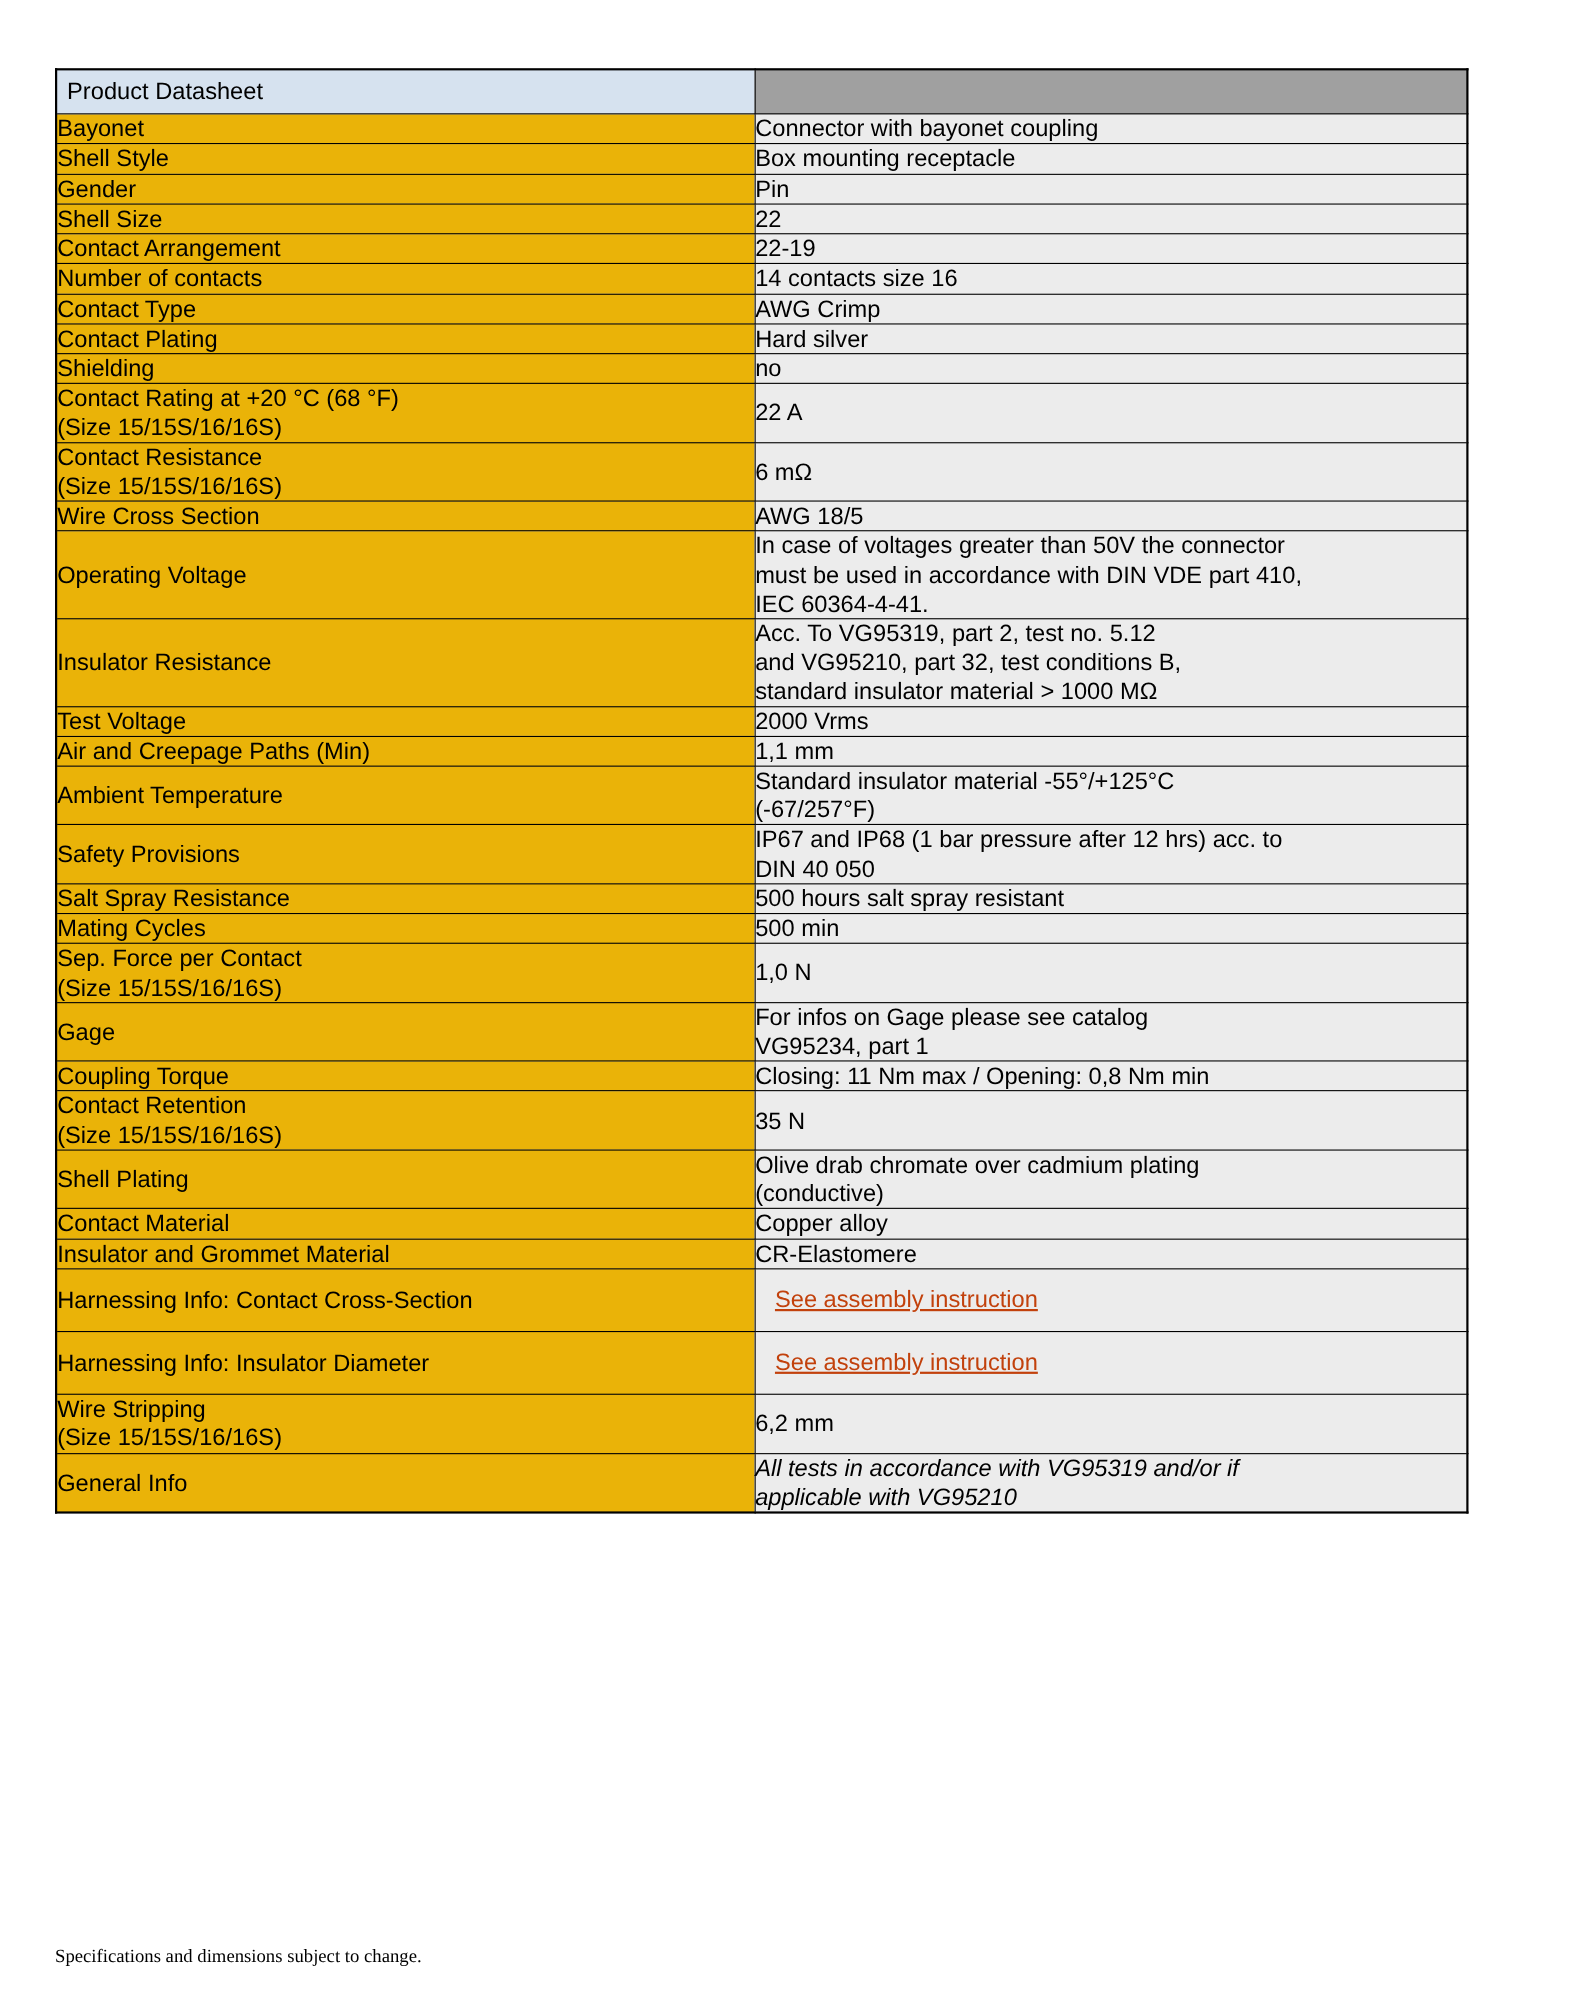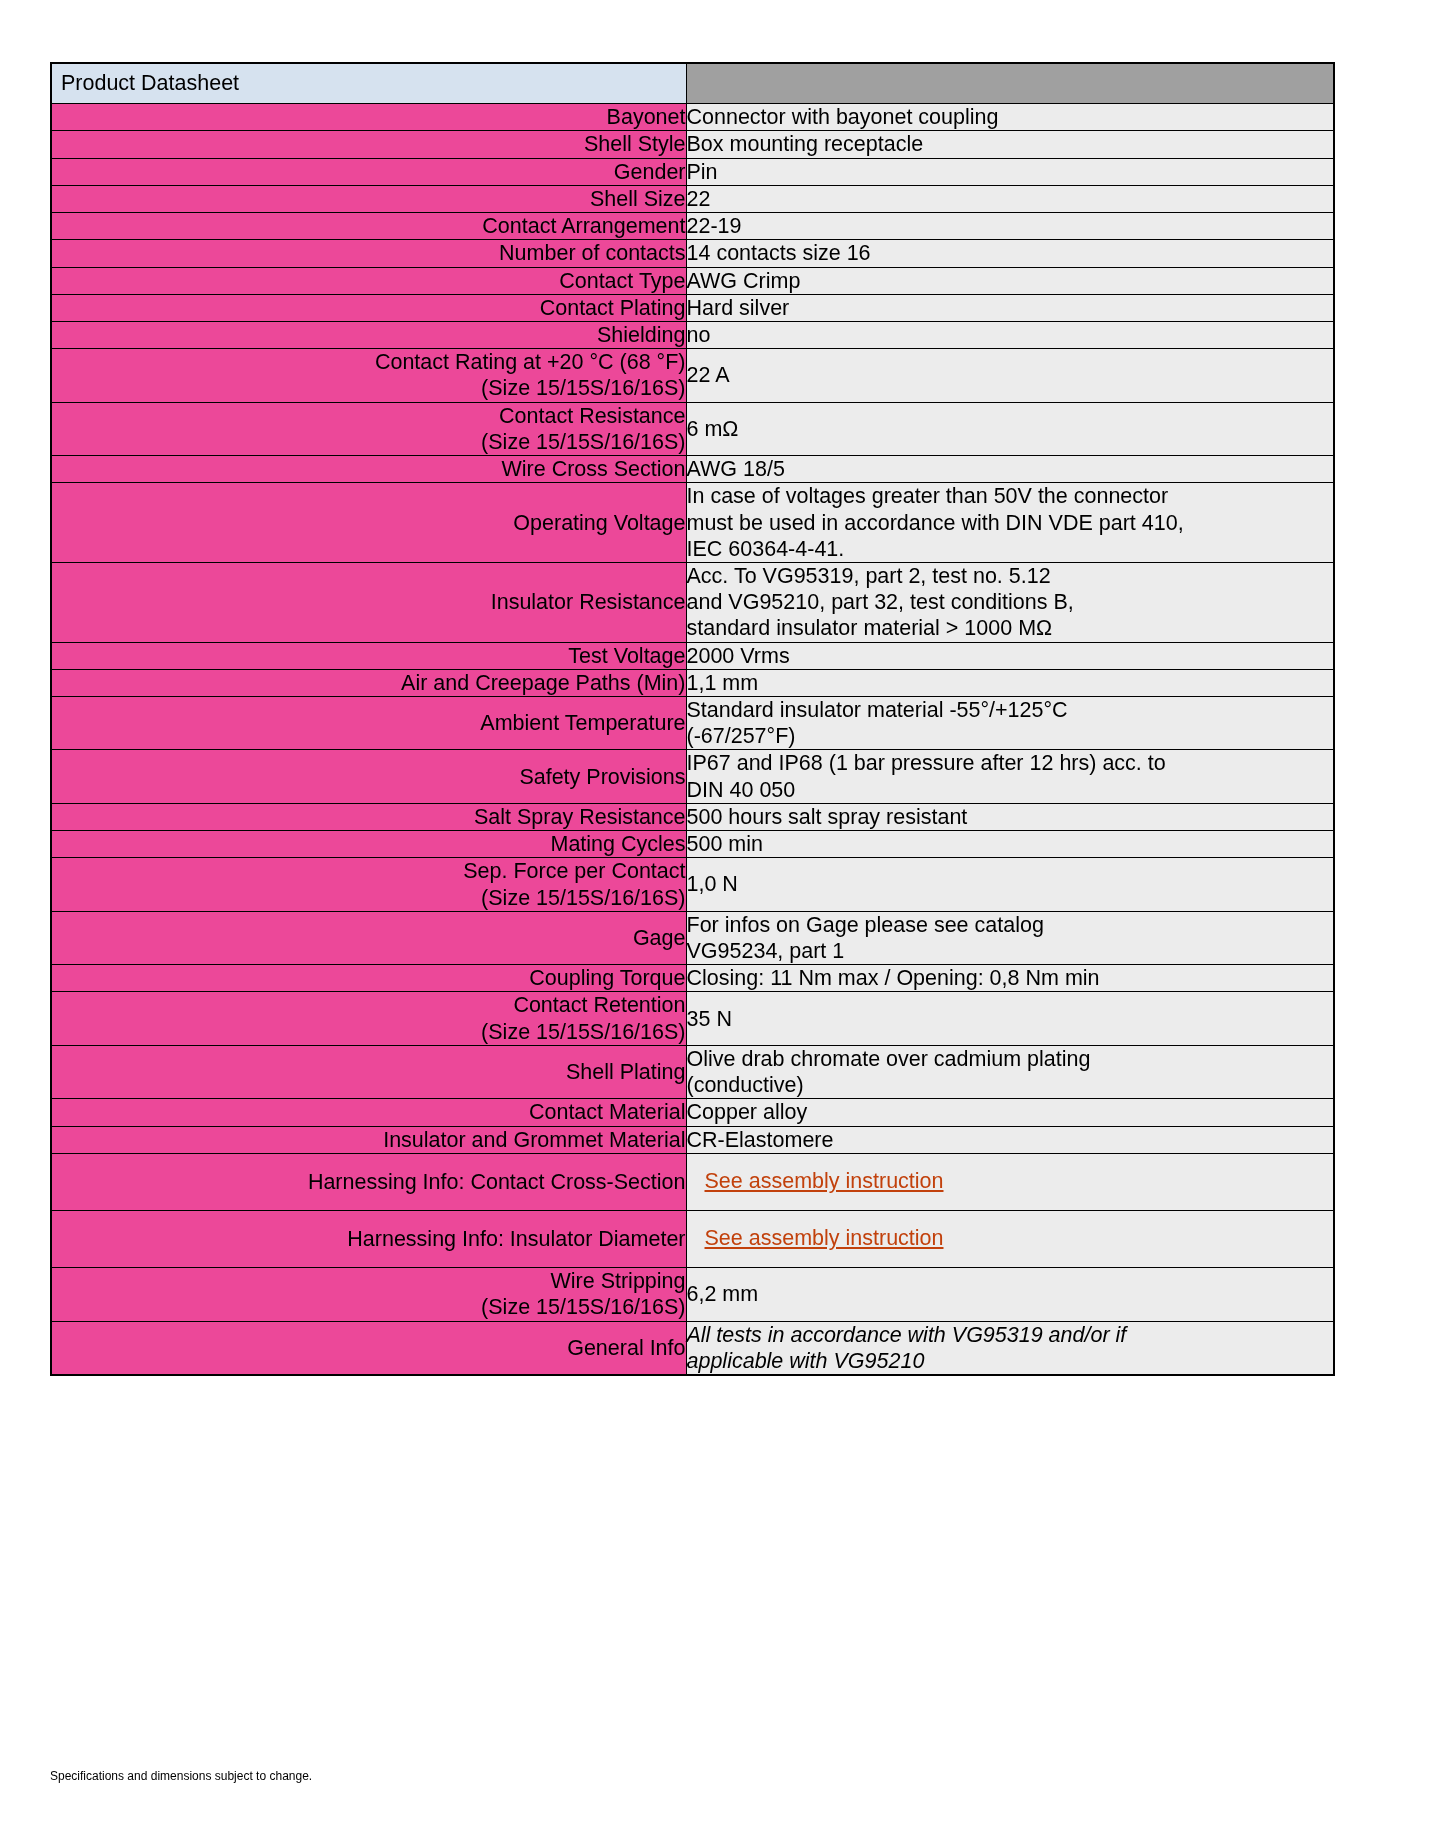--- a/index.html
+++ b/index.html
@@ -56,24 +56,23 @@
     background: #d6e2ef;
     padding: 6px 9px 7px 9px;
     font-size: 21.5px;
   }
   tr.header-row td.header-value {
     background: #a0a0a0;
     padding: 6px 9px 7px 9px;
   }
 
   td.label-cell {
-    background: #ec4899;
+    background: #eab308;
     padding: 5px 9px 6px 9px;
     white-space: pre-line;
-    text-align: right;
   }
   td.value-cell {
     background: #ececec;
     padding: 5px 9px 6px 9px;
     white-space: pre-line;
   }
 
   td.value-cell.italic {
     font-style: italic;
   }
@@ -86,22 +85,23 @@
     text-decoration: underline;
     font-size: 21.5px;
     padding-left: 9px;
     cursor: pointer;
   }
 
   .footnote {
     position: absolute;
     left: 50px;
     top: 1748px;
-    font-size: 12px;
+    font-size: 17px;
     color: #000000;
+    font-family: Liberation Serif, serif;
   }
 </style>
 </head>
 <body>
 
 <div class="page">
 
   <div class="datasheet-wrap">
     <table class="datasheet">
       <colgroup>

